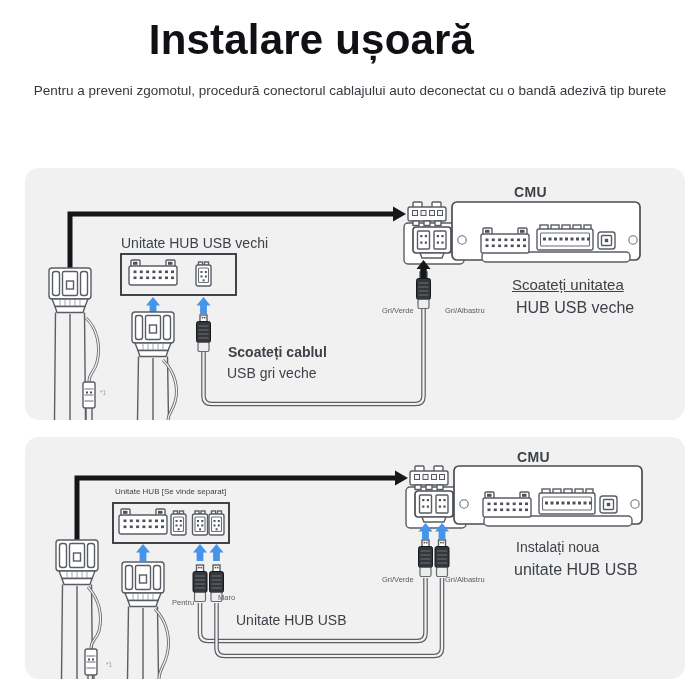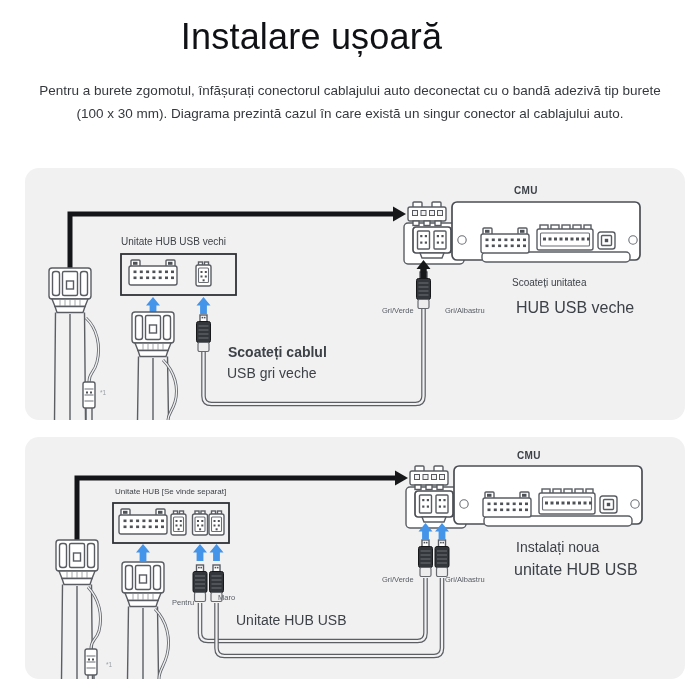--- a/index.html
+++ b/index.html
@@ -1,29 +1,29 @@
 <!DOCTYPE html>
 <html><head>
 <meta charset="utf-8">
 <style>
   html,body{margin:0;padding:0;background:#ffffff;}
   #stage{position:relative;width:700px;height:700px;background:#ffffff;overflow:hidden;
          font-family:"Liberation Sans","DejaVu Sans",sans-serif;}
   #title{position:absolute;left:0;top:16px;width:623px;text-align:center;
-         font-size:36px;font-weight:400;color:#101114;letter-spacing:.2px;}
+         font-size:42px;font-weight:700;color:#101114;letter-spacing:.2px;}
   #intro{position:absolute;left:30px;top:80px;width:640px;text-align:center;
          font-size:13.5px;color:#35393e;line-height:22.5px;}
   .panel{position:absolute;left:25px;width:660px;background:#f1f1f2;border-radius:14px;}
   #panel1{top:168px;height:252px;}
   #panel2{top:437px;height:242px;}
   .panel svg{position:absolute;left:0;top:0;}
   .lbl{position:absolute;white-space:nowrap;line-height:1.1;}
   .c-dark{color:#3d4248;} .c-mid{color:#575c63;} .c-faint{color:#9aa0a6;}
-  .t7{font-size:7.5px;} .t8{font-size:8px;} .t9{font-size:10px;}
-  .t10{font-size:10px;} .t11{font-size:14px;} .t12{font-size:14px;font-weight:bold;}
+  .t7{font-size:7.5px;} .t8{font-size:8px;} .t9{font-size:14px;}
+  .t10{font-size:15px;text-decoration:underline;} .t11{font-size:14px;} .t12{font-size:14px;font-weight:bold;}
   .t13{font-size:16px;} .t14{font-size:14px;}
   .bold{font-weight:600;letter-spacing:.4px;}
   
   .lw{fill:#fff;stroke:#595d63;stroke-width:1.4;}
   .lwb{fill:#fff;stroke:#4a4e54;stroke-width:1.7;}
   .lwthin{fill:none;stroke:#6b6f75;stroke-width:1.1;}
   .dot{fill:#4e5257;}
   .pin{fill:#f2f2f3;stroke:#55585e;stroke-width:1;}
   .hatch{stroke:#a2a6aa;stroke-width:1;fill:none;}
   .route{fill:none;stroke:#141518;stroke-width:5;}
@@ -34,22 +34,21 @@
   .loop-i{fill:none;stroke:#f1f1f2;stroke-width:1.3;}
   .hubbox{fill:none;stroke:#2e3237;stroke-width:1.8;}
 </style>
 </head>
 <body>
 
 <div id="stage">
 
   <div id="title">Instalare ușoară</div>
   <div id="intro">
-    <div>Pentru a burete zgomotul, înfășurați conectorul cablajului auto deconectat cu o bandă adezivă tip burete</div>
-    <div>(100 x 30 mm). Diagrama prezintă cazul în care există un singur conector al cablajului auto.</div>
+    <div>Pentru a preveni zgomotul, procedură conectorul cablajului auto deconectat cu o bandă adezivă tip burete</div>
   </div>
 
   <svg width="0" height="0" style="position:absolute">
     <defs>
       <g id="big-conn">
         <rect x="1" y="0" width="42" height="31" rx="3" class="lw"></rect>
         <rect x="4.5" y="3.5" width="7" height="24" rx="2.5" class="lw"></rect>
         <rect x="32.5" y="3.5" width="7" height="24" rx="2.5" class="lw"></rect>
         <rect x="14.5" y="3.5" width="15" height="24" rx="1.5" class="lw"></rect>
         <rect x="18.5" y="13" width="7" height="8" class="lw"></rect>

